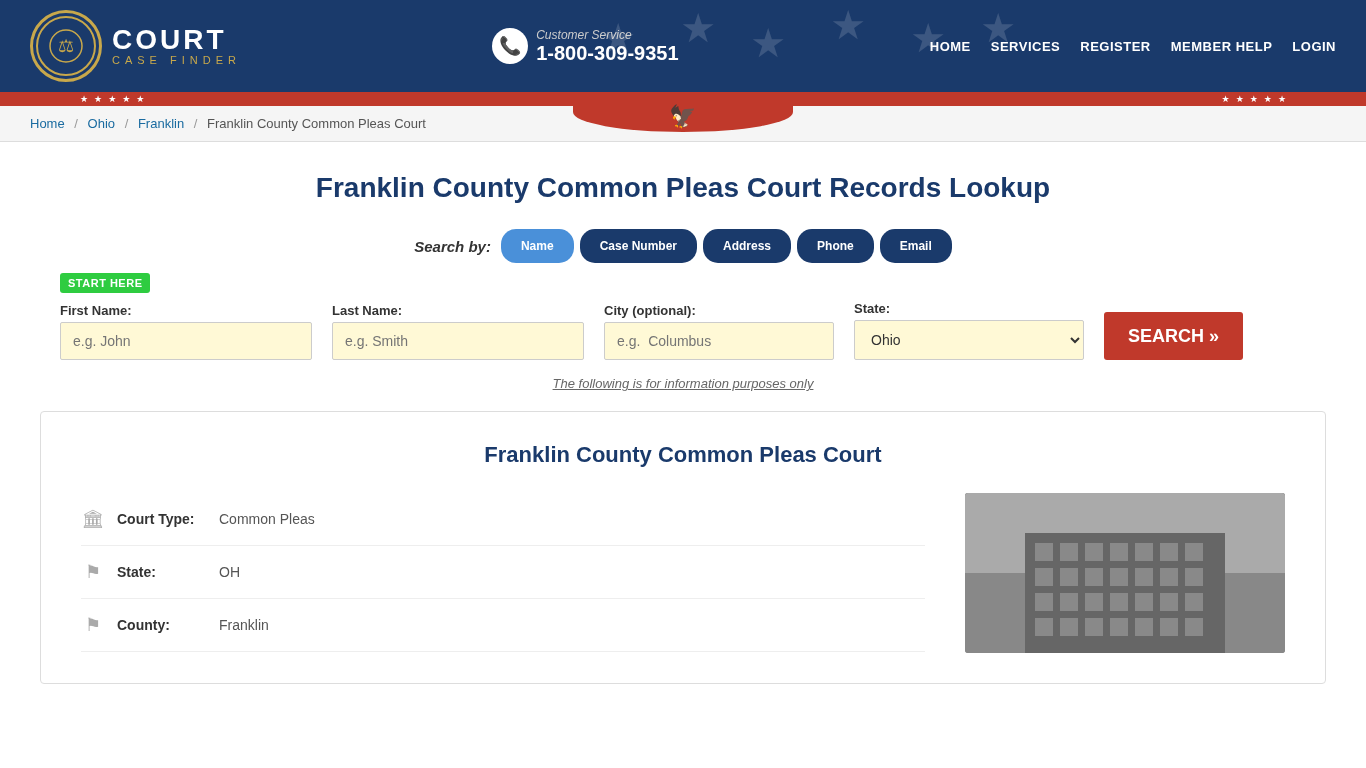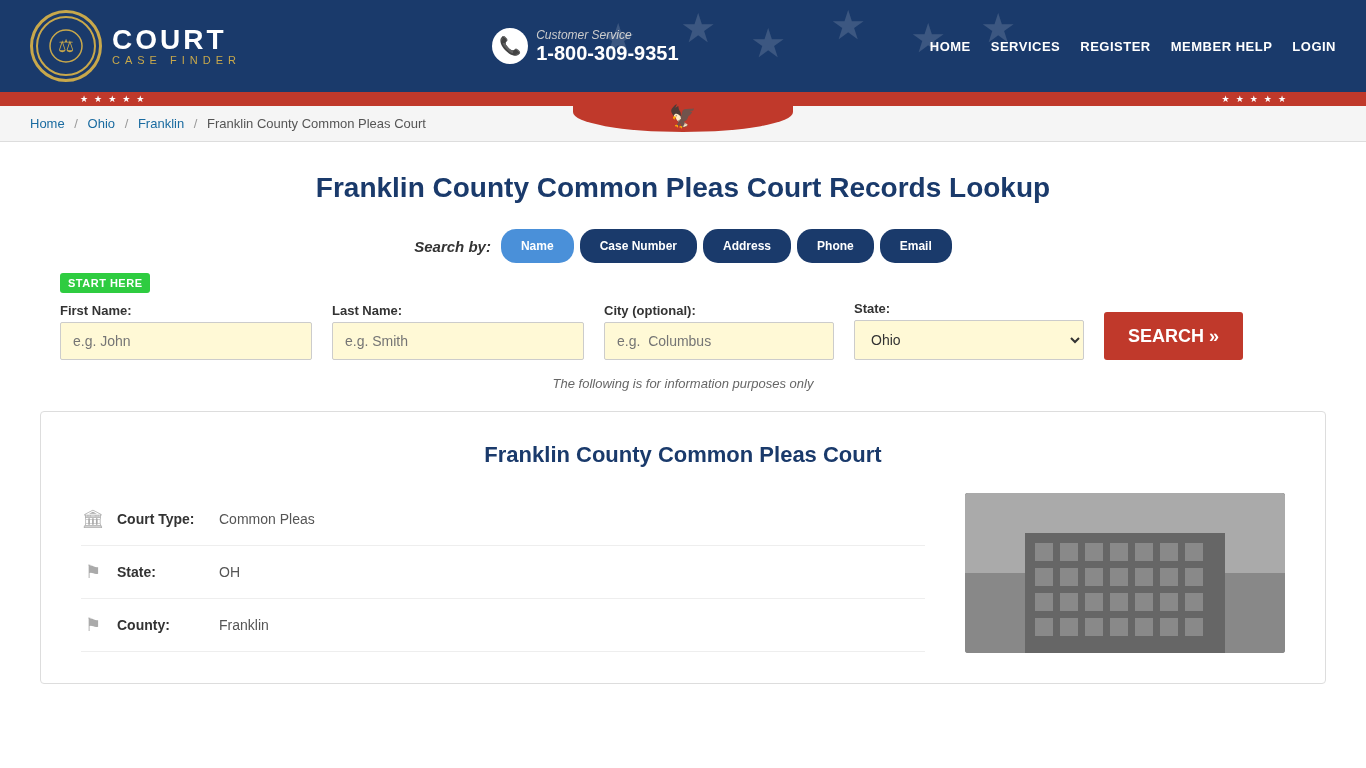--- a/index.html
+++ b/index.html
@@ -244,20 +244,21 @@
       height: 48px;
     }
 
     .info-text {
       text-align: center;
       color: #666;
       font-style: italic;
       font-size: 13px;
       margin-top: 10px;
       margin-bottom: 20px;
+      text-decoration: underline;
     }
 
     
     .court-info-box {
       border: 1px solid #ddd;
       border-radius: 4px;
       padding: 30px 40px;
     }
     .court-info-title {
       text-align: center;

